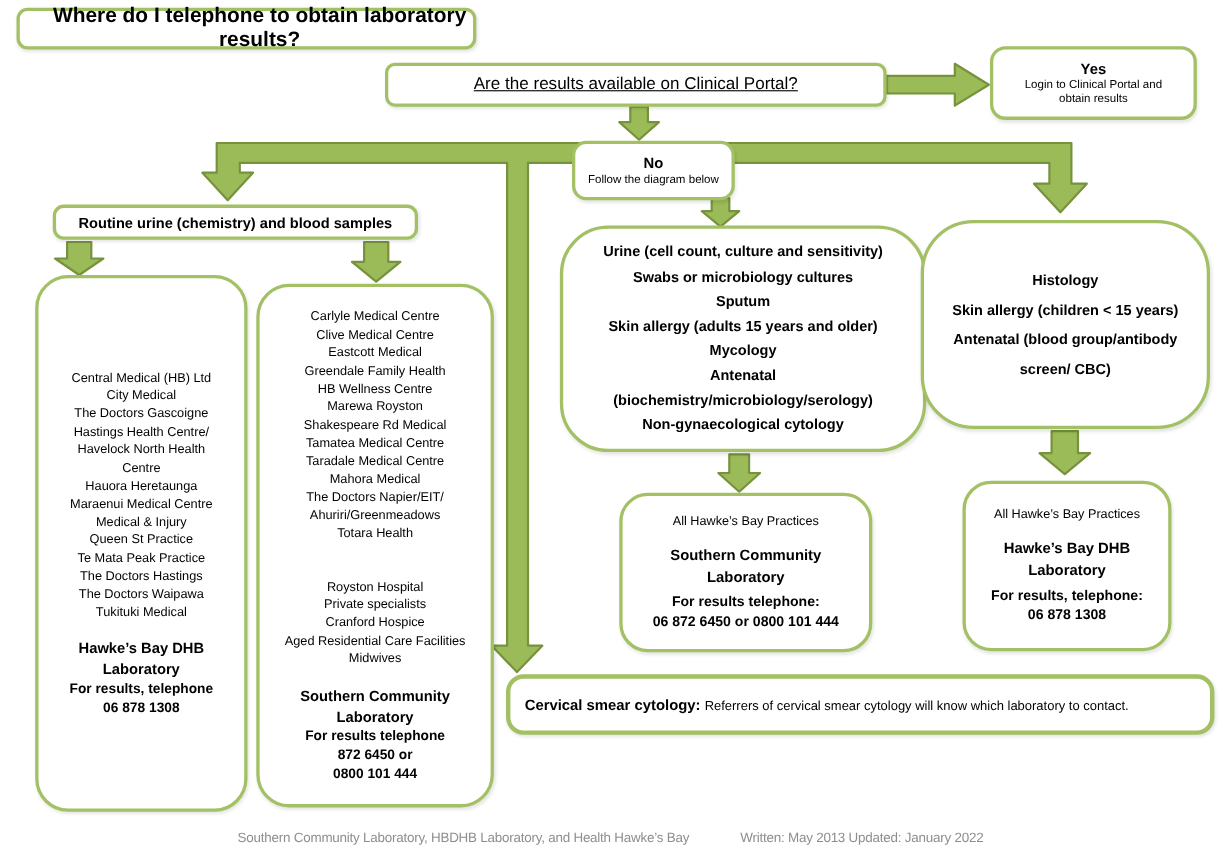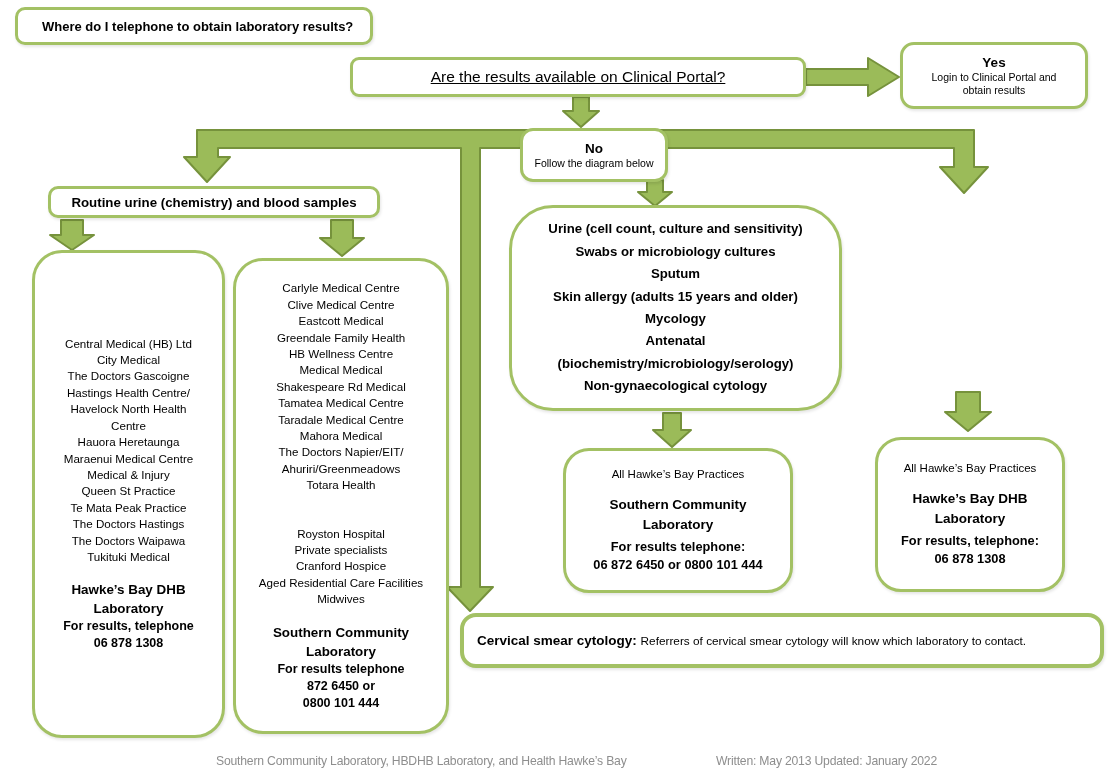--- a/index.html
+++ b/index.html
@@ -7,22 +7,22 @@
     position:relative;width:1115px;height:783px;background:#fff;
     font-family:"Liberation Sans","DejaVu Sans",sans-serif;color:#000;overflow:hidden;
   }
   .connectors{position:absolute;left:0;top:0;width:1115px;height:783px;}
   .conn{fill:var(--arrow-fill);stroke:var(--arrow-outline);stroke-width:2;stroke-linejoin:round;}
   .box{
     position:absolute;background:#fff;border:3px solid var(--box-border);
     box-sizing:border-box;display:flex;flex-direction:column;align-items:center;justify-content:center;
     text-align:center;box-shadow:1px 2px 3px rgba(0,0,0,0.10);
   }
-  .title-box{left:15px;top:7px;width:358px;height:38px;border-radius:10px;
-    flex-direction:row;justify-content:flex-start;padding-left:24px;font-weight:bold;font-size:13px;}
+  .title-box{left:15px;top:7px;width:418px;height:38px;border-radius:10px;
+    flex-direction:row;justify-content:flex-start;padding-left:24px;font-weight:bold;font-size:19px;}
   .question-box{left:350px;top:57px;width:456px;height:40px;border-radius:9px;font-size:15.5px;text-decoration:underline;}
   .yes-box{left:900px;top:42px;width:188px;height:67px;border-radius:14px;padding:2px 14px;text-align:center;}
   .no-box{left:520px;top:128px;width:148px;height:54px;border-radius:13px;}
   .decision-label{font-weight:bold;font-size:13.5px;line-height:17px;}
   .decision-desc{font-size:10.5px;line-height:13px;}
   .routine-box{left:48px;top:186px;width:332px;height:32px;border-radius:10px;font-weight:bold;font-size:13.3px;}
   .list1-box{left:32px;top:250px;width:193px;height:488px;border-radius:30px;padding:10px 6px;}
   .list2-box{left:233px;top:258px;width:216px;height:476px;border-radius:30px;padding:10px 6px;}
   .plist{font-size:11.6px;line-height:16.4px;}
   .plist2{font-size:11.6px;line-height:16.4px;margin-top:32px;}
@@ -41,21 +41,21 @@
   .result-header{font-size:11.5px;line-height:14px;}
   .result-lab{font-weight:bold;font-size:13.5px;line-height:20px;margin-top:14px;}
   .result-phone-label{font-weight:bold;font-size:12.8px;line-height:18px;margin-top:3px;text-align:center;}
   .result-phone{font-weight:bold;font-size:12.8px;line-height:18px;}
   .cervical-box{left:460px;top:613px;width:644px;height:55px;border-radius:16px;border-width:4px;
     flex-direction:row;justify-content:flex-start;padding-left:13px;text-align:left;}
   .cervical-label{font-weight:bold;font-size:13.5px;white-space:pre;}
   .cervical-text{font-size:11.8px;}
   .footer-text{position:absolute;color:var(--footer-text);font-size:12.2px;letter-spacing:-0.2px;}
   .footer-left{left:170px;top:754px;margin-left:46px;}
-  .footer-right{left:716px;top:754px;}
+  .footer-right{left:673px;top:754px;}
 </style>
 </head>
 <body>
 
 <div class="canvas">
 
   <svg class="connectors" viewBox="0 0 1115 783">
     <polygon class="conn" points="197,130 974,130 974,167 988,167 964,193 940,167 954,167 954,148 480,148 480,587 493,587 470,611 447,587 461,587 461,148 218,148 218,157 230,157 207,182 184,157 197,157"></polygon>
     <polygon class="conn" points="573,97 589,97 589,111 599,111 581,127 563,111 573,111"></polygon>
     <polygon class="conn" points="806,69 868,69 868,58 899,77 868,96 868,85 806,85"></polygon>
@@ -113,21 +113,21 @@
     <div class="phone-number">06 878 1308</div>
   </div>
 
   <div class="box list2-box">
     <div class="plist">
         <div>Carlyle Medical Centre</div>
         <div>Clive Medical Centre</div>
         <div>Eastcott Medical</div>
         <div>Greendale Family Health</div>
         <div>HB Wellness Centre</div>
-        <div>Medical Medical</div>
+        <div>Marewa Royston</div>
         <div>Shakespeare Rd Medical</div>
         <div>Tamatea Medical Centre</div>
         <div>Taradale Medical Centre</div>
         <div>Mahora Medical</div>
         <div>The Doctors Napier/EIT/</div>
         <div>Ahuriri/Greenmeadows</div>
         <div>Totara Health</div>
       </div>
     <div class="plist2">
         <div>Royston Hospital</div>
@@ -153,20 +153,28 @@
         <div>Swabs or microbiology cultures</div>
         <div>Sputum</div>
         <div>Skin allergy (adults 15 years and older)</div>
         <div>Mycology</div>
         <div>Antenatal</div>
         <div>(biochemistry/microbiology/serology)</div>
         <div>Non-gynaecological cytology</div>
       </div>
   </div>
 
+  <div class="box histology-box">
+    <div class="lines">
+        <div>Histology</div>
+        <div>Skin allergy (children &lt; 15 years)</div>
+        <div>Antenatal (blood group/antibody</div>
+        <div>screen/ CBC)</div>
+      </div>
+  </div>
 
   <div class="box result-box scl-result">
     <div class="result-header">All Hawke’s Bay Practices</div>
     <div class="result-lab">
         <div>Southern Community</div>
         <div>Laboratory</div>
       </div>
     <div class="result-phone-label">For results telephone:</div>
     <div class="result-phone">06 872 6450 or 0800 101 444</div>
   </div>

